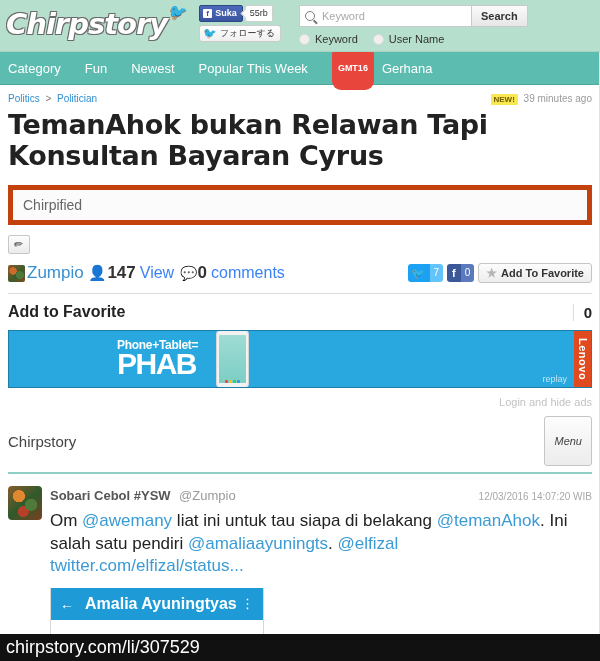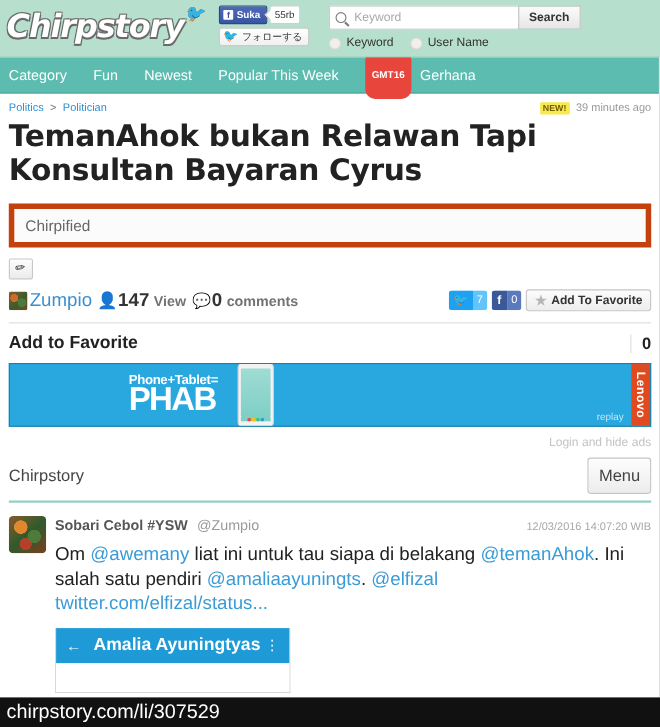--- a/index.html
+++ b/index.html
@@ -219,21 +219,21 @@
     width:17px; height:17px; flex:none;
     background:
       radial-gradient(circle at 30% 35%, #d06a2a 0 22%, transparent 23%),
       radial-gradient(circle at 70% 60%, #4c7a3c 0 25%, transparent 26%),
       linear-gradient(135deg,#8a5a2b,#3e5b2a 55%,#7a4a22);
     border-radius:2px; margin-right:2px;
   }
   .user-link { color:#3a8fd0; font-size:17px; cursor:pointer; }
   .person-icon { color:#6ab5a9; font-size:15px; margin-left:5px; }
   .stat-num { font-weight:bold; font-size:17px; color:#333; }
-  .stat-word { color:#737373; font-size:13px; margin-left:4px;font-weight:bold; }
+  .stat-word { color:#3b82f6; font-size:16px; margin-left:4px; }
   .bubble-icon { color:#6ab5a9; font-size:14px; margin-left:6px; }
 
   .stats-right { display:flex; align-items:center; gap:4px; }
   .tw-share, .fb-share {
     display:flex; align-items:center; border-radius:3px; overflow:hidden;
     height:18px;
   }
   .tw-share-icon { background:#1da1f2; color:#fff; font-size:11px; padding:0 4px; line-height:18px; }
   .tw-share-cnt { background:#63c4fb; color:#fff; font-size:10px; padding:0 4px; line-height:18px; }
   .fb-share-icon { background:#3b5998; color:#fff; font-size:11px; font-weight:bold; padding:0 5px; line-height:18px; }
@@ -321,22 +321,22 @@
   .chirp-head-row {
     display:flex; justify-content:space-between; align-items:center;
     border-bottom: 2px solid #8fcfc3;
     padding-bottom: 6px;
     margin-top: 8px;
   }
   .chirp-head-title { font-size:15px; color:#444; }
   .menu-btn {
     background: linear-gradient(#fdfdfd,#ececec);
     border:1px solid #c5c5c5; border-radius:3px;
-    font-size:15px; color:#444;
-    padding: 7px 9px; cursor:pointer;
+    font-size:11px; color:#444;
+    padding: 18px 9px; cursor:pointer;font-style:italic;
   }
 
   
   .tweet { display:flex; margin-top: 12px; }
   .tweet-avatar {
     width:34px; height:34px; flex:none;
     border-radius:4px;
     background:
       radial-gradient(circle at 32% 30%, #e0882f 0 18%, transparent 19%),
       radial-gradient(circle at 68% 55%, #4e7b3a 0 20%, transparent 21%),

